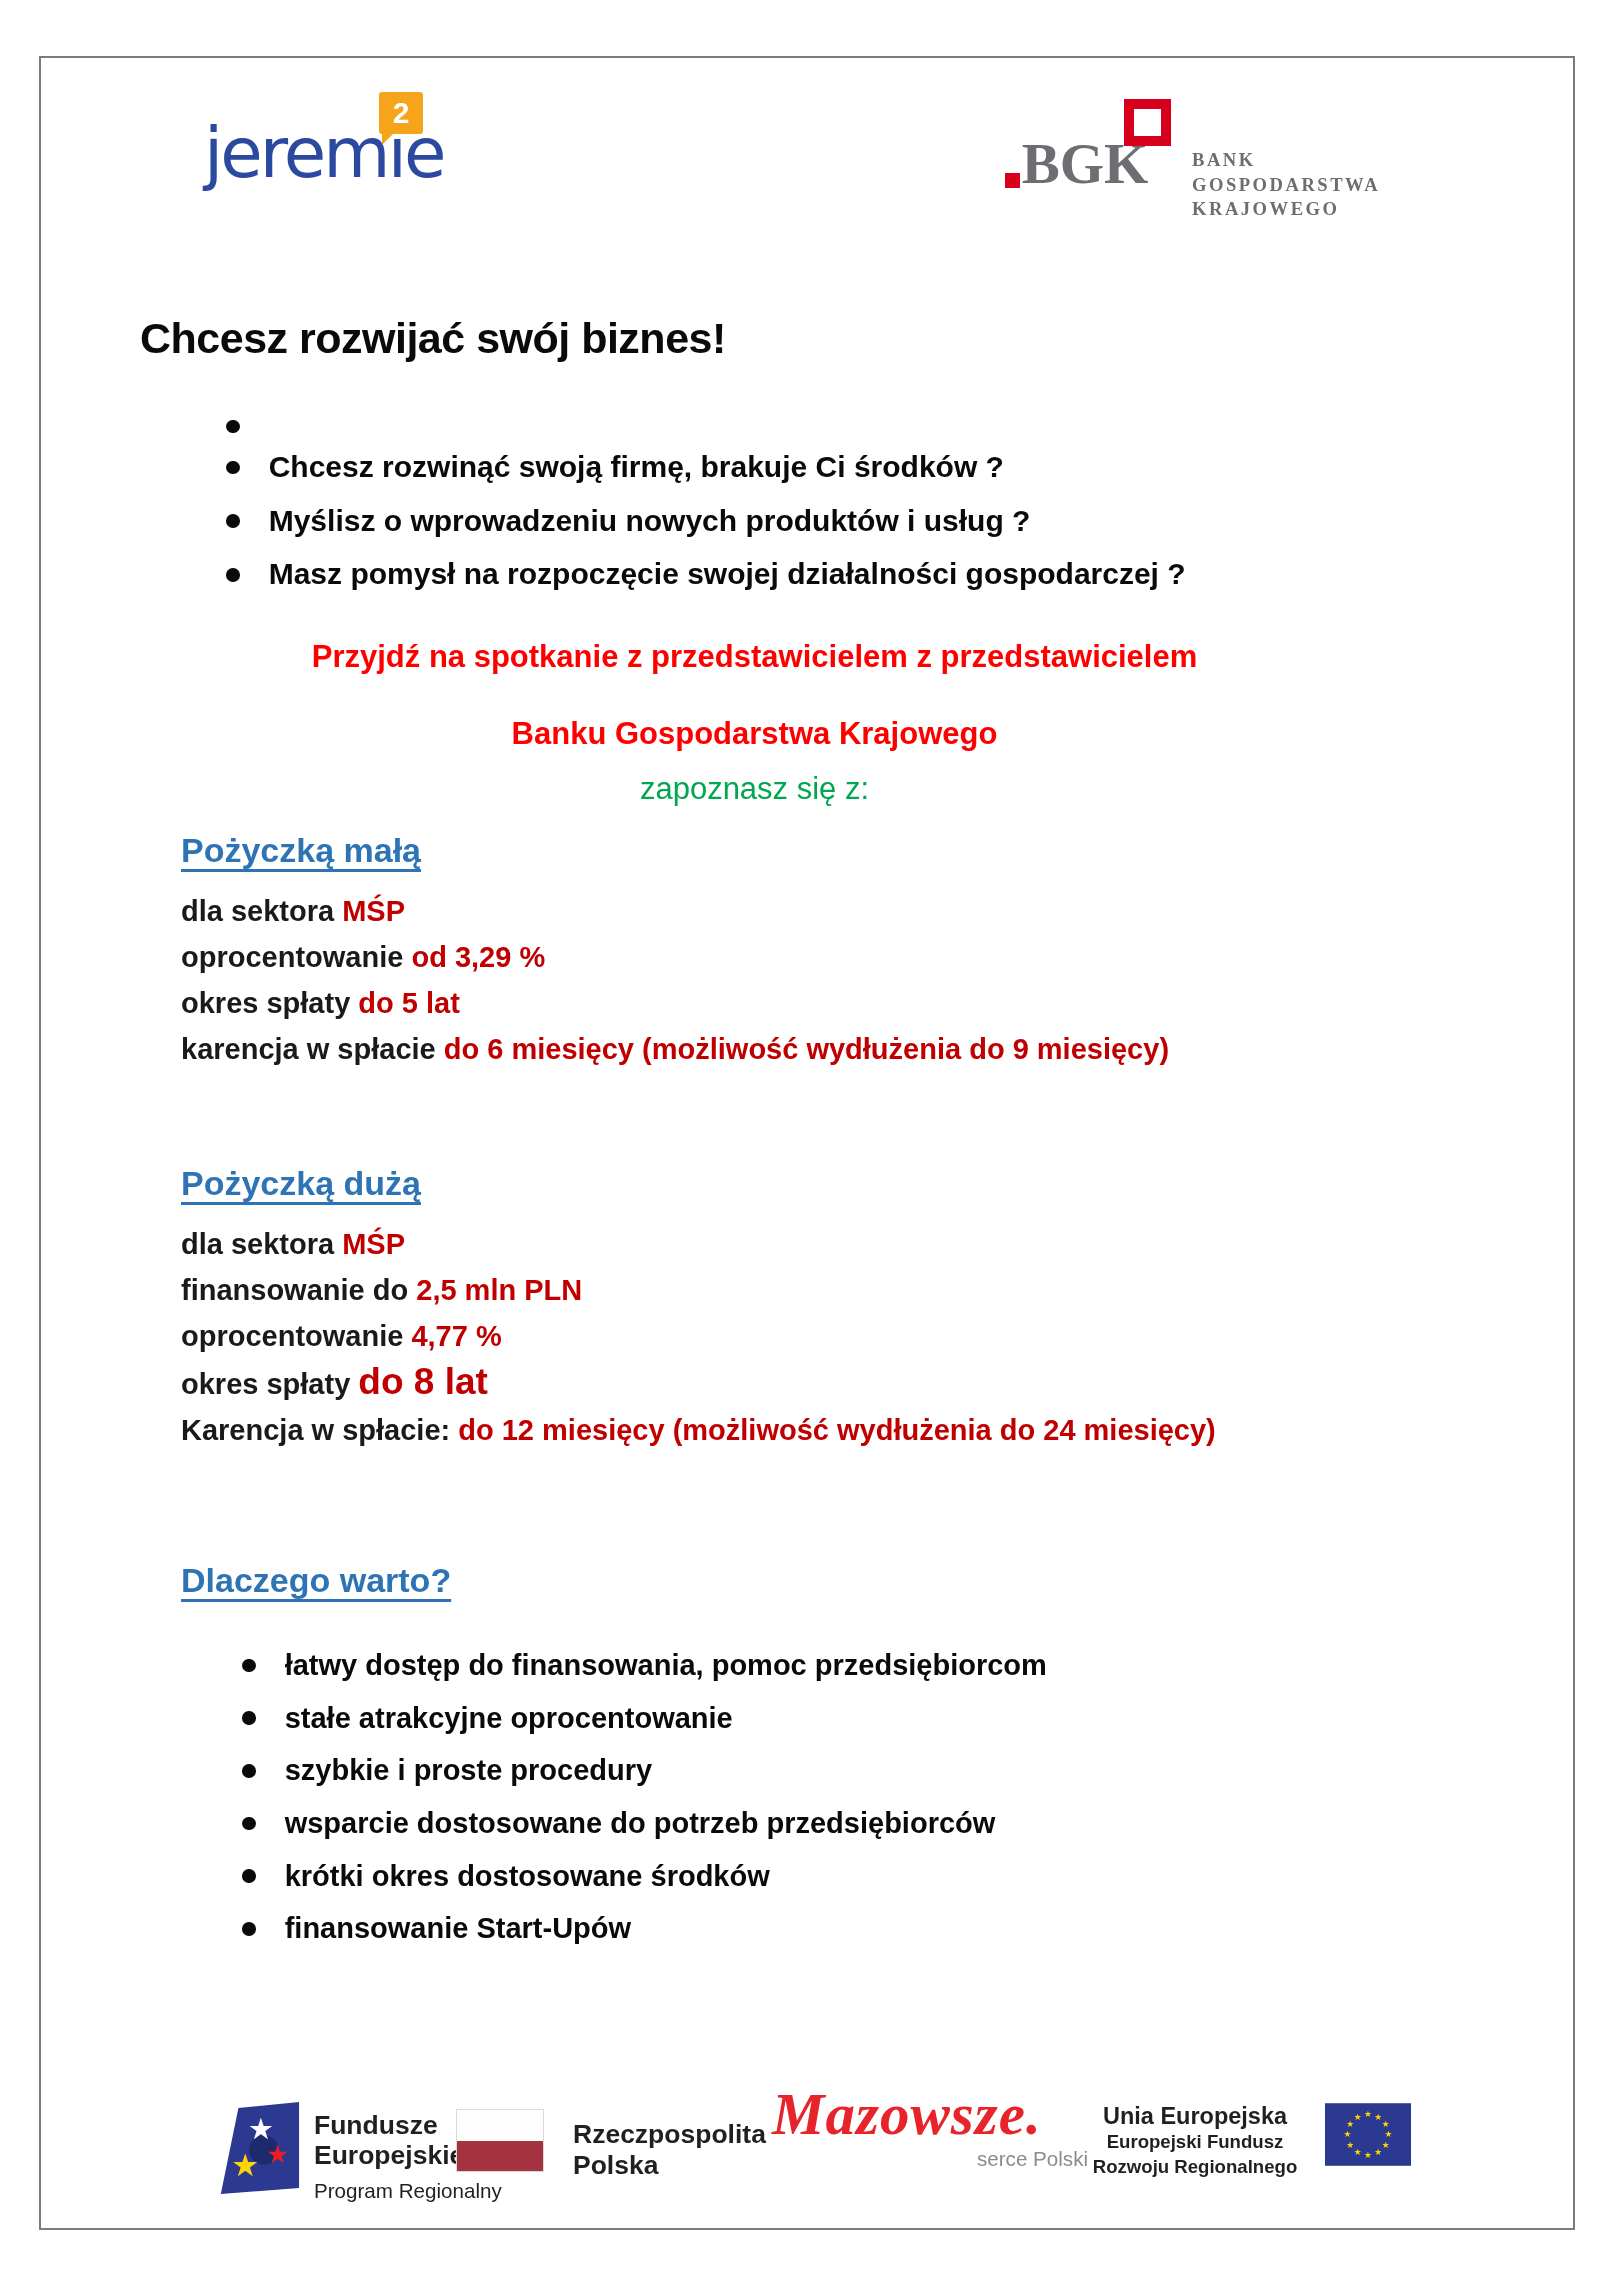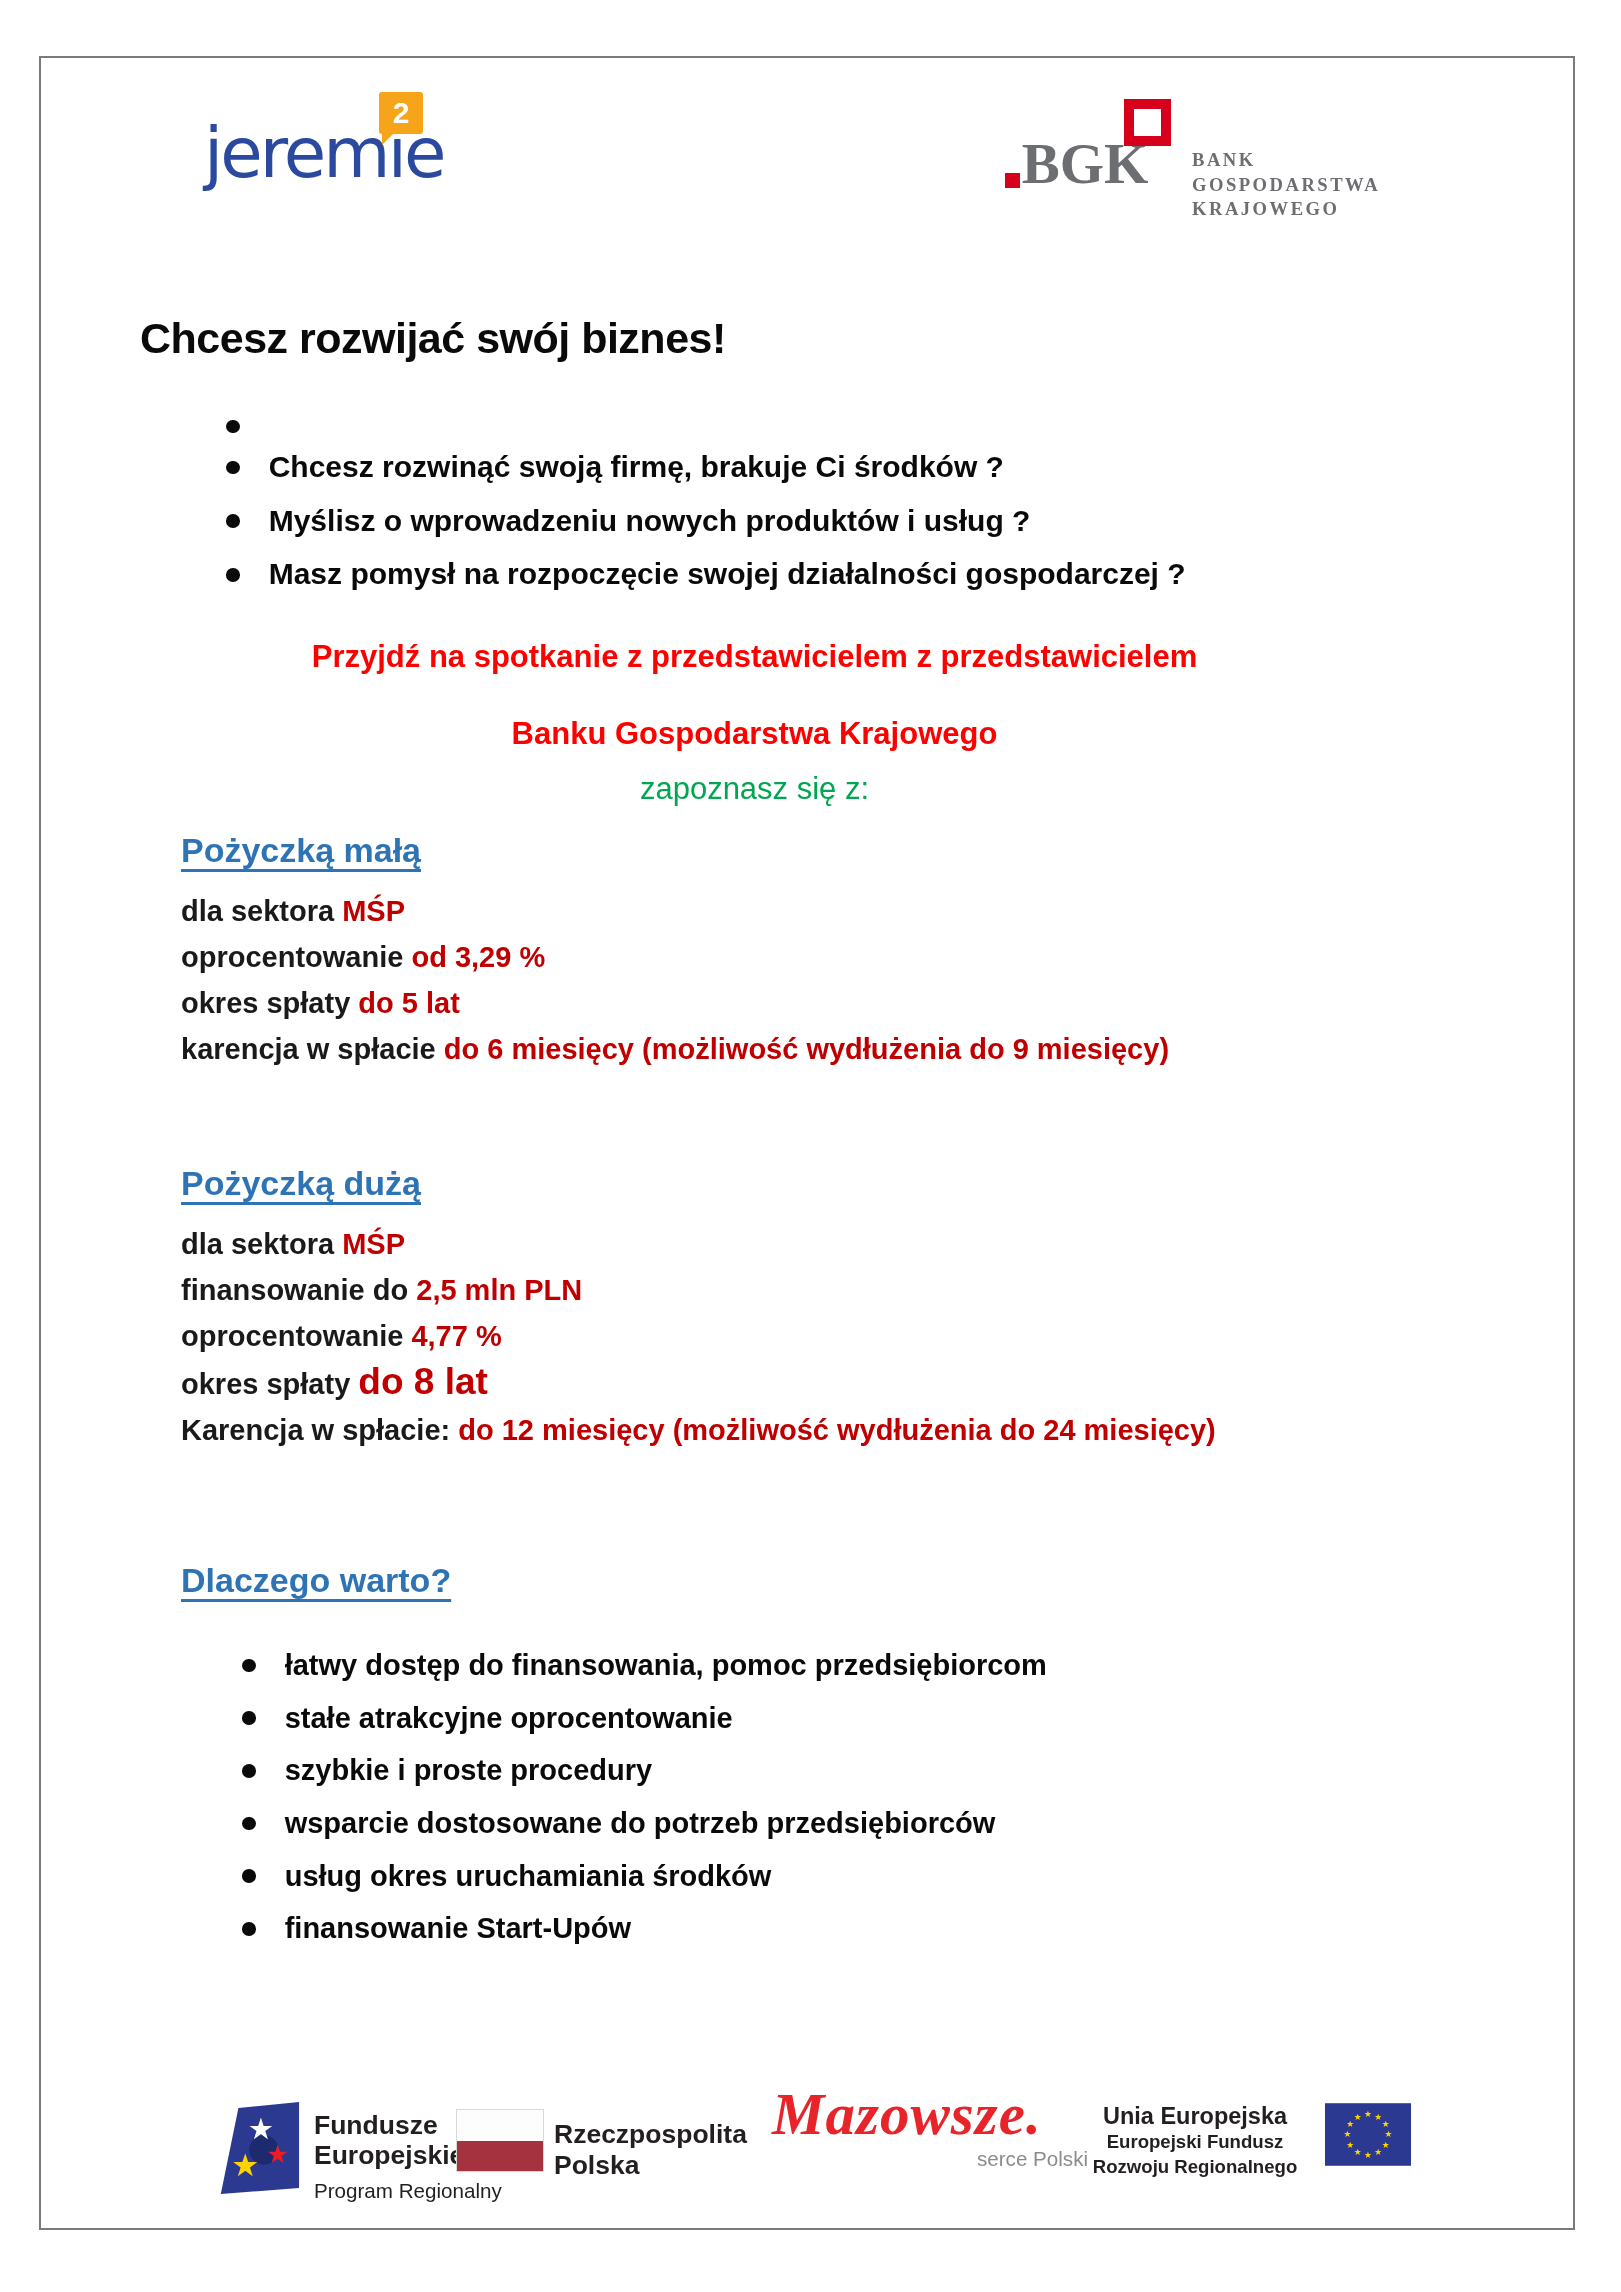--- a/index.html
+++ b/index.html
@@ -70,21 +70,21 @@
     text-decoration-thickness:2.9px;text-underline-offset:6.9px;display:inline-block;margin-bottom:45px;
   }
   #why-list .b-item{margin-left:61px;margin-bottom:12.7px;font-size:29px;line-height:40px;}
   
   #fe-logo{left:212px;top:2098px;}
   #fe-text{left:314px;top:2110px;line-height:30px;font-size:26.5px;font-weight:bold;color:#231f20;}
   #fe-sub{font-size:20.6px;font-weight:normal;margin-top:5.9px;}
   #pl-flag{left:456px;top:2109px;width:86px;height:61px;border:1px solid #d8d8d8;}
   #pl-flag-white{width:100%;height:50%;background:#fdfdfd;}
   #pl-flag-red{width:100%;height:50%;background:#a5333f;}
-  #rp-text{left:554px;top:2119px;font-size:26.5px;font-weight:bold;line-height:31px;color:#231f20;}
+  #rp-text{left:573px;top:2119px;font-size:26.5px;font-weight:bold;line-height:31px;color:#231f20;}
   #maz-logo{left:772px;top:2084px;width:316px;}
   #maz-script{
     font-family:"Liberation Serif",serif;font-style:italic;font-weight:bold;
     font-size:59px;color:#e8242b;line-height:61px;letter-spacing:1px;
   }
   #maz-sub{text-align:right;font-size:20.6px;color:#8a8d8f;margin-top:2px;}
   #eu-text{left:1086px;top:2103px;width:218px;text-align:center;color:#231f20;}
   #eu-line1{font-size:23.5px;font-weight:bold;line-height:27.4px;}
   #eu-line2,#eu-line3{font-size:18.6px;font-weight:bold;line-height:24.5px;}
   #eu-flag{left:1325px;top:2103px;}
@@ -182,21 +182,21 @@
     <div class="b-item">
       <span class="b-dot"></span>
       <span>szybkie i proste procedury</span>
     </div>
     <div class="b-item">
       <span class="b-dot"></span>
       <span>wsparcie dostosowane do potrzeb przedsiębiorców</span>
     </div>
     <div class="b-item">
       <span class="b-dot"></span>
-      <span>usług okres uruchamiania środków</span>
+      <span>krótki okres dostosowane środków</span>
     </div>
     <div class="b-item">
       <span class="b-dot"></span>
       <span>finansowanie Start-Upów</span>
     </div>
   </div>
 </div>
 
 <div id="fe-logo" class="abs">
   <svg width="90" height="100" viewBox="0 0 92 102">

